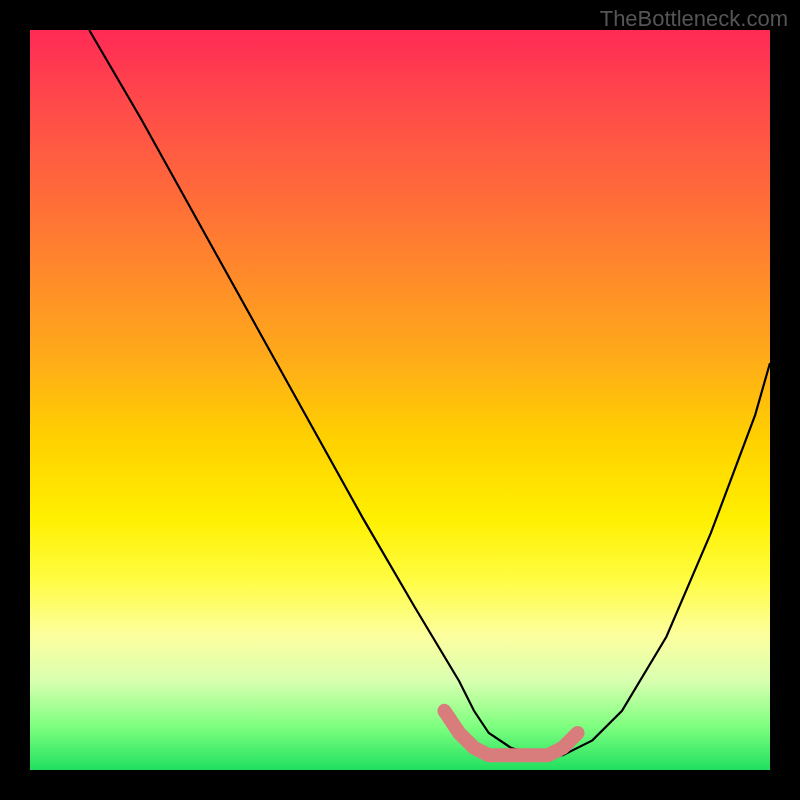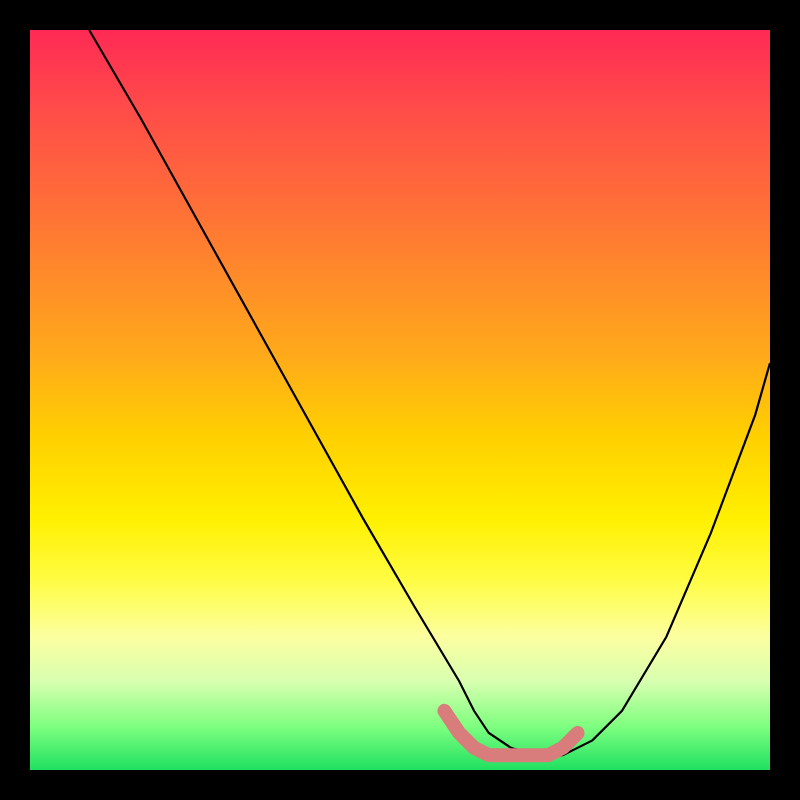--- a/index.html
+++ b/index.html
@@ -52,20 +52,21 @@
     top: 30px;
     width: 740px;
     height: 740px;
     overflow: visible;
   }
 </style>
 </head>
 <body>
 <div class="container">
 
+<div class="watermark">TheBottleneck.com</div>
 
 <div class="plot-area"></div>
 
 <svg class="overlay" viewBox="0 0 740 740">
   <path id="curve-path" fill="none" stroke="#000000" stroke-width="2.2" d="M59.2 0.0 L111.0 88.8 L185.0 222.0 L259.0 355.2 L333.0 488.4 L384.8 577.2 L429.2 651.2 L444.0 680.8 L458.8 703.0 L481.0 717.8 L503.2 725.2 L532.8 725.2 L562.4 710.4 L592.0 680.8 L636.4 606.8 L680.8 503.2 L725.2 384.8 L740.0 333.0"></path>
   <path id="highlight-path" fill="none" stroke="#d97c7c" stroke-width="14" stroke-linecap="round" stroke-linejoin="round" d="M414.4 680.8 L429.2 703.0 L444.0 717.8 L458.8 725.2 L473.6 725.2 L488.4 725.2 L503.2 725.2 L518.0 725.2 L532.8 717.8 L547.6 703.0"></path>
 </svg>
 
 </div>
 

